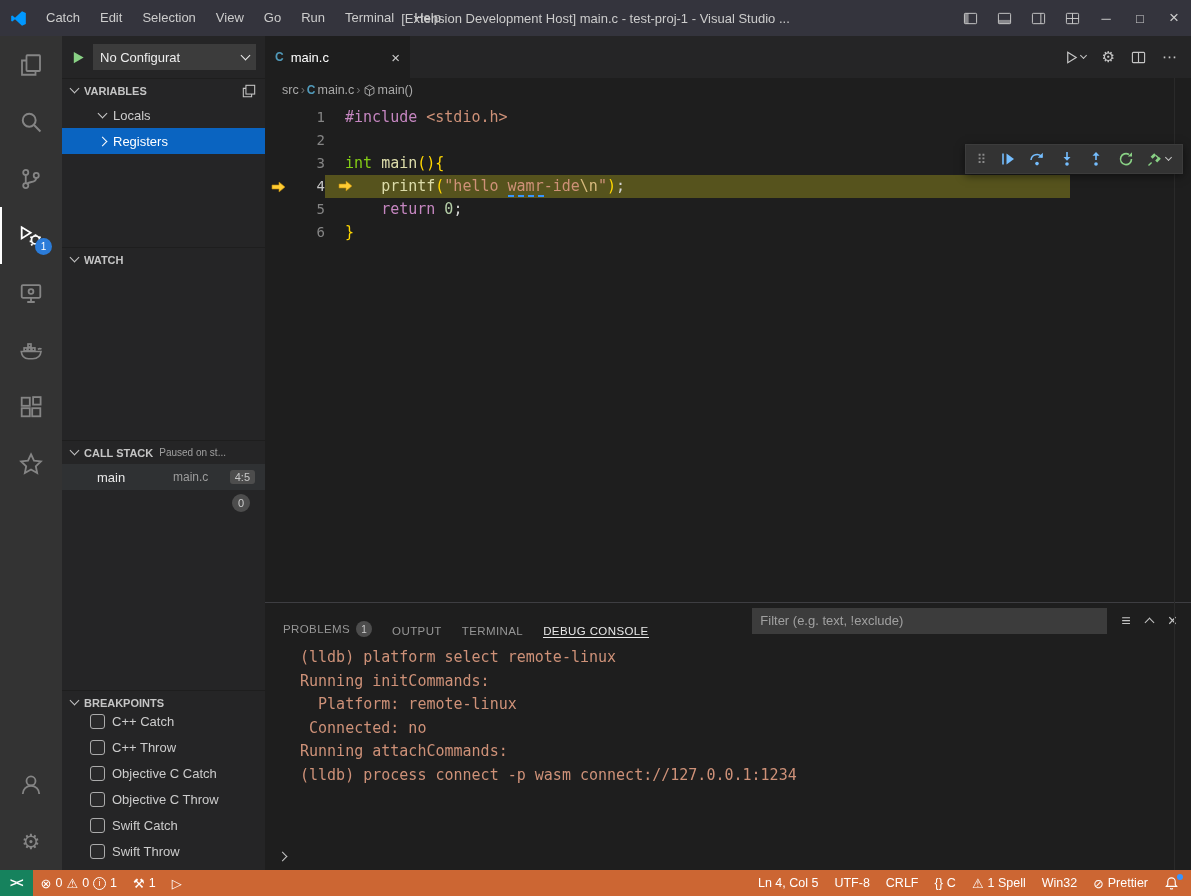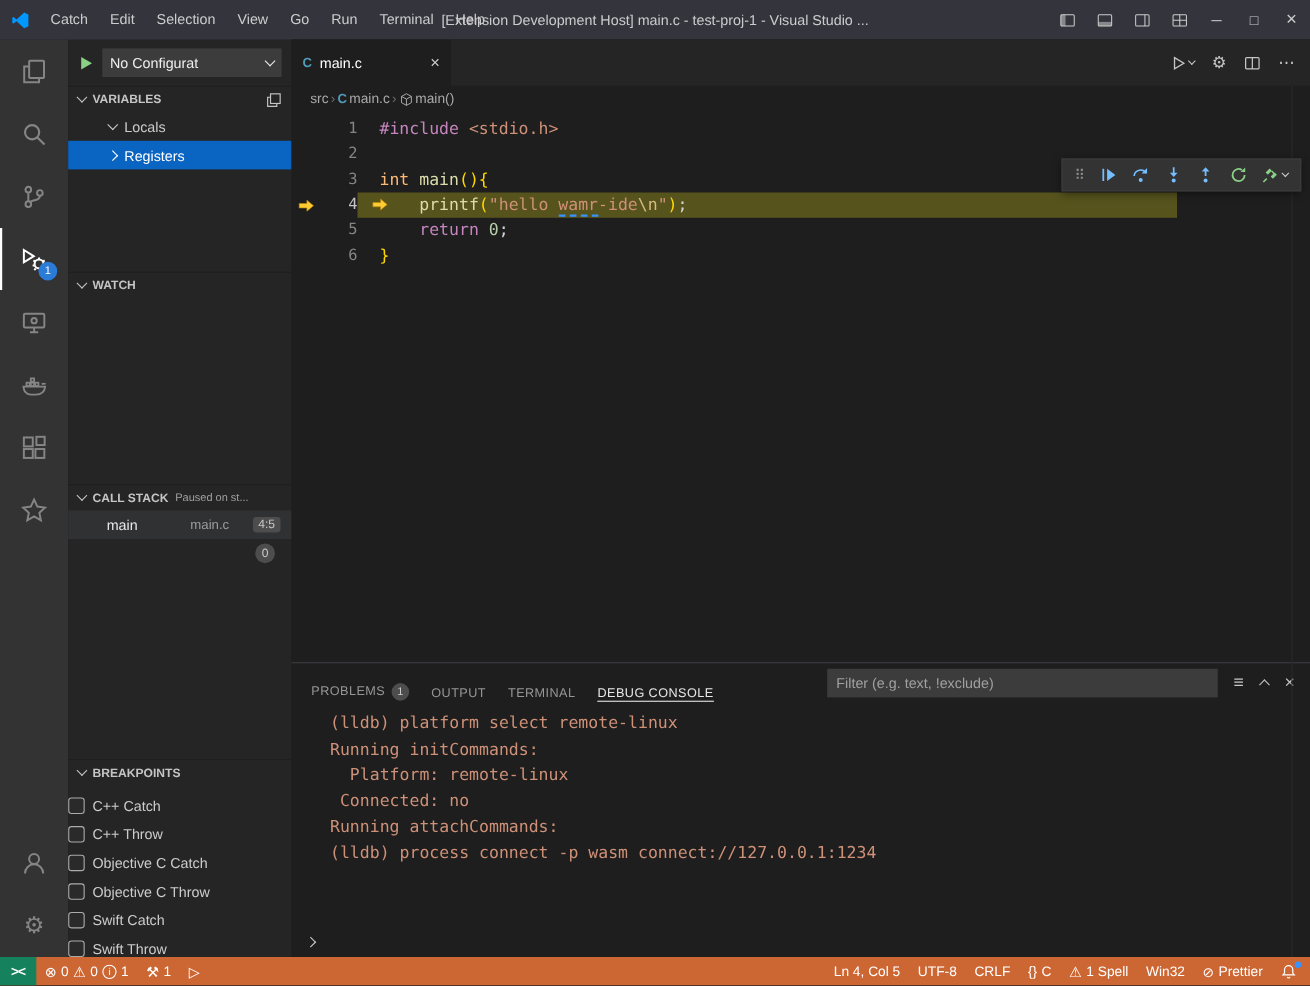--- a/index.html
+++ b/index.html
@@ -44,21 +44,21 @@
   .tree-row.selected{background:#0A64C1;color:#FFFFFF}
   .sp-vars{height:93px}
   .sp-watch{height:169px}
   .sp-flex{flex:1}
   .frame-row{height:26px;display:flex;align-items:center;padding:0 10px 0 35px;background:#2F3133}
   .frame-fn{color:#E8E8E8;width:76px}
   .frame-file{color:#9D9D9D;font-size:12px}
   .frame-pos{margin-left:auto;background:#4D4D4D;color:#C8C8C8;font-size:11px;padding:1px 5px;border-radius:3px}
   .zero-row{height:26px;display:flex;align-items:center;justify-content:flex-end;padding-right:15px}
   .zero-badge{width:18px;height:18px;border-radius:50%;background:#4D4D4D;color:#CCCCCC;font-size:11px;display:flex;align-items:center;justify-content:center}
-  .bp-row{height:26px;display:flex;align-items:flex-end;gap:7px;color:#CCCCCC}
+  .bp-row{height:26px;display:flex;align-items:flex-start;gap:7px;padding-left:28px;color:#CCCCCC}
   .bp-check{width:15px;height:15px;border:1px solid #ABABAB;border-radius:3px;background:#2A2A2B;flex:none}
 
   
   .editor-col{flex:1;display:flex;flex-direction:column;min-width:0;position:relative;background:#1E1E1E}
   .editor-col::after{content:'';position:absolute;right:16px;top:42px;bottom:0;width:1px;background:#2A2A2A;z-index:4}
   .tabbar{flex:0 0 42px;background:#252526;display:flex;align-items:stretch}
   .tab{width:145px;background:#1E1E1E;display:flex;align-items:center;gap:7px;padding:0 10px;color:#FFFFFF}
   .c-icon{color:#519ABA;font-weight:bold;font-size:12px}
   .tab-close{margin-left:auto;color:#CCCCCC;font-size:15px}
   .tab-actions{margin-left:auto;display:flex;align-items:center;gap:16px;padding-right:14px;color:#C5C5C5}
@@ -67,21 +67,21 @@
   .bc-sep{color:#6E6E6E}
 
   .editor-body{flex:1;position:relative;padding-top:4px;overflow:hidden}
   .code-line{display:flex;height:23px;line-height:23px;font-family:"DejaVu Sans Mono",monospace;font-size:15px}
   .glyph{width:26px;display:flex;align-items:center;justify-content:center}
   .line-num{width:34px;text-align:right;color:#858585;font-size:14px}
   .code-text{padding-left:20px;white-space:pre;position:relative}
   .code-line.current .code-text{background:#56531D;width:745px}
   .code-line.current .line-num{color:#C6C6C6}
   .inline-arrow{position:absolute;left:13px;top:5px}
-  .tok-kw{color:#fdba74}.tok-kw2{color:#C586C0}.tok-fn{color:#DCDCAA}.tok-str{color:#CE9178}
+  .tok-kw{color:#84cc16}.tok-kw2{color:#C586C0}.tok-fn{color:#DCDCAA}.tok-str{color:#CE9178}
   .tok-esc{color:#D7BA7D}.tok-num{color:#B5CEA8}.tok-plain{color:#D4D4D4}.tok-bracket{color:#FFD700}
   .squiggle{border-bottom:2px dashed #3794FF}
 
   .debug-toolbar{position:absolute;top:42px;right:8px;width:218px;height:30px;background:#333333;border:1px solid #3C3C3C;box-shadow:0 2px 8px rgba(0,0,0,.5);display:flex;align-items:center;justify-content:space-around;z-index:20;padding:0 4px}
   .grip{color:#8A8A8A;font-size:13px}
   .dt-btn{display:flex;align-items:center}
 
   
   .panel{flex:0 0 268px;border-top:1px solid #3E3E42;display:flex;flex-direction:column;min-height:0}
   .panel-header{flex:0 0 35px;display:flex;align-items:center;padding:0 14px 0 18px}

